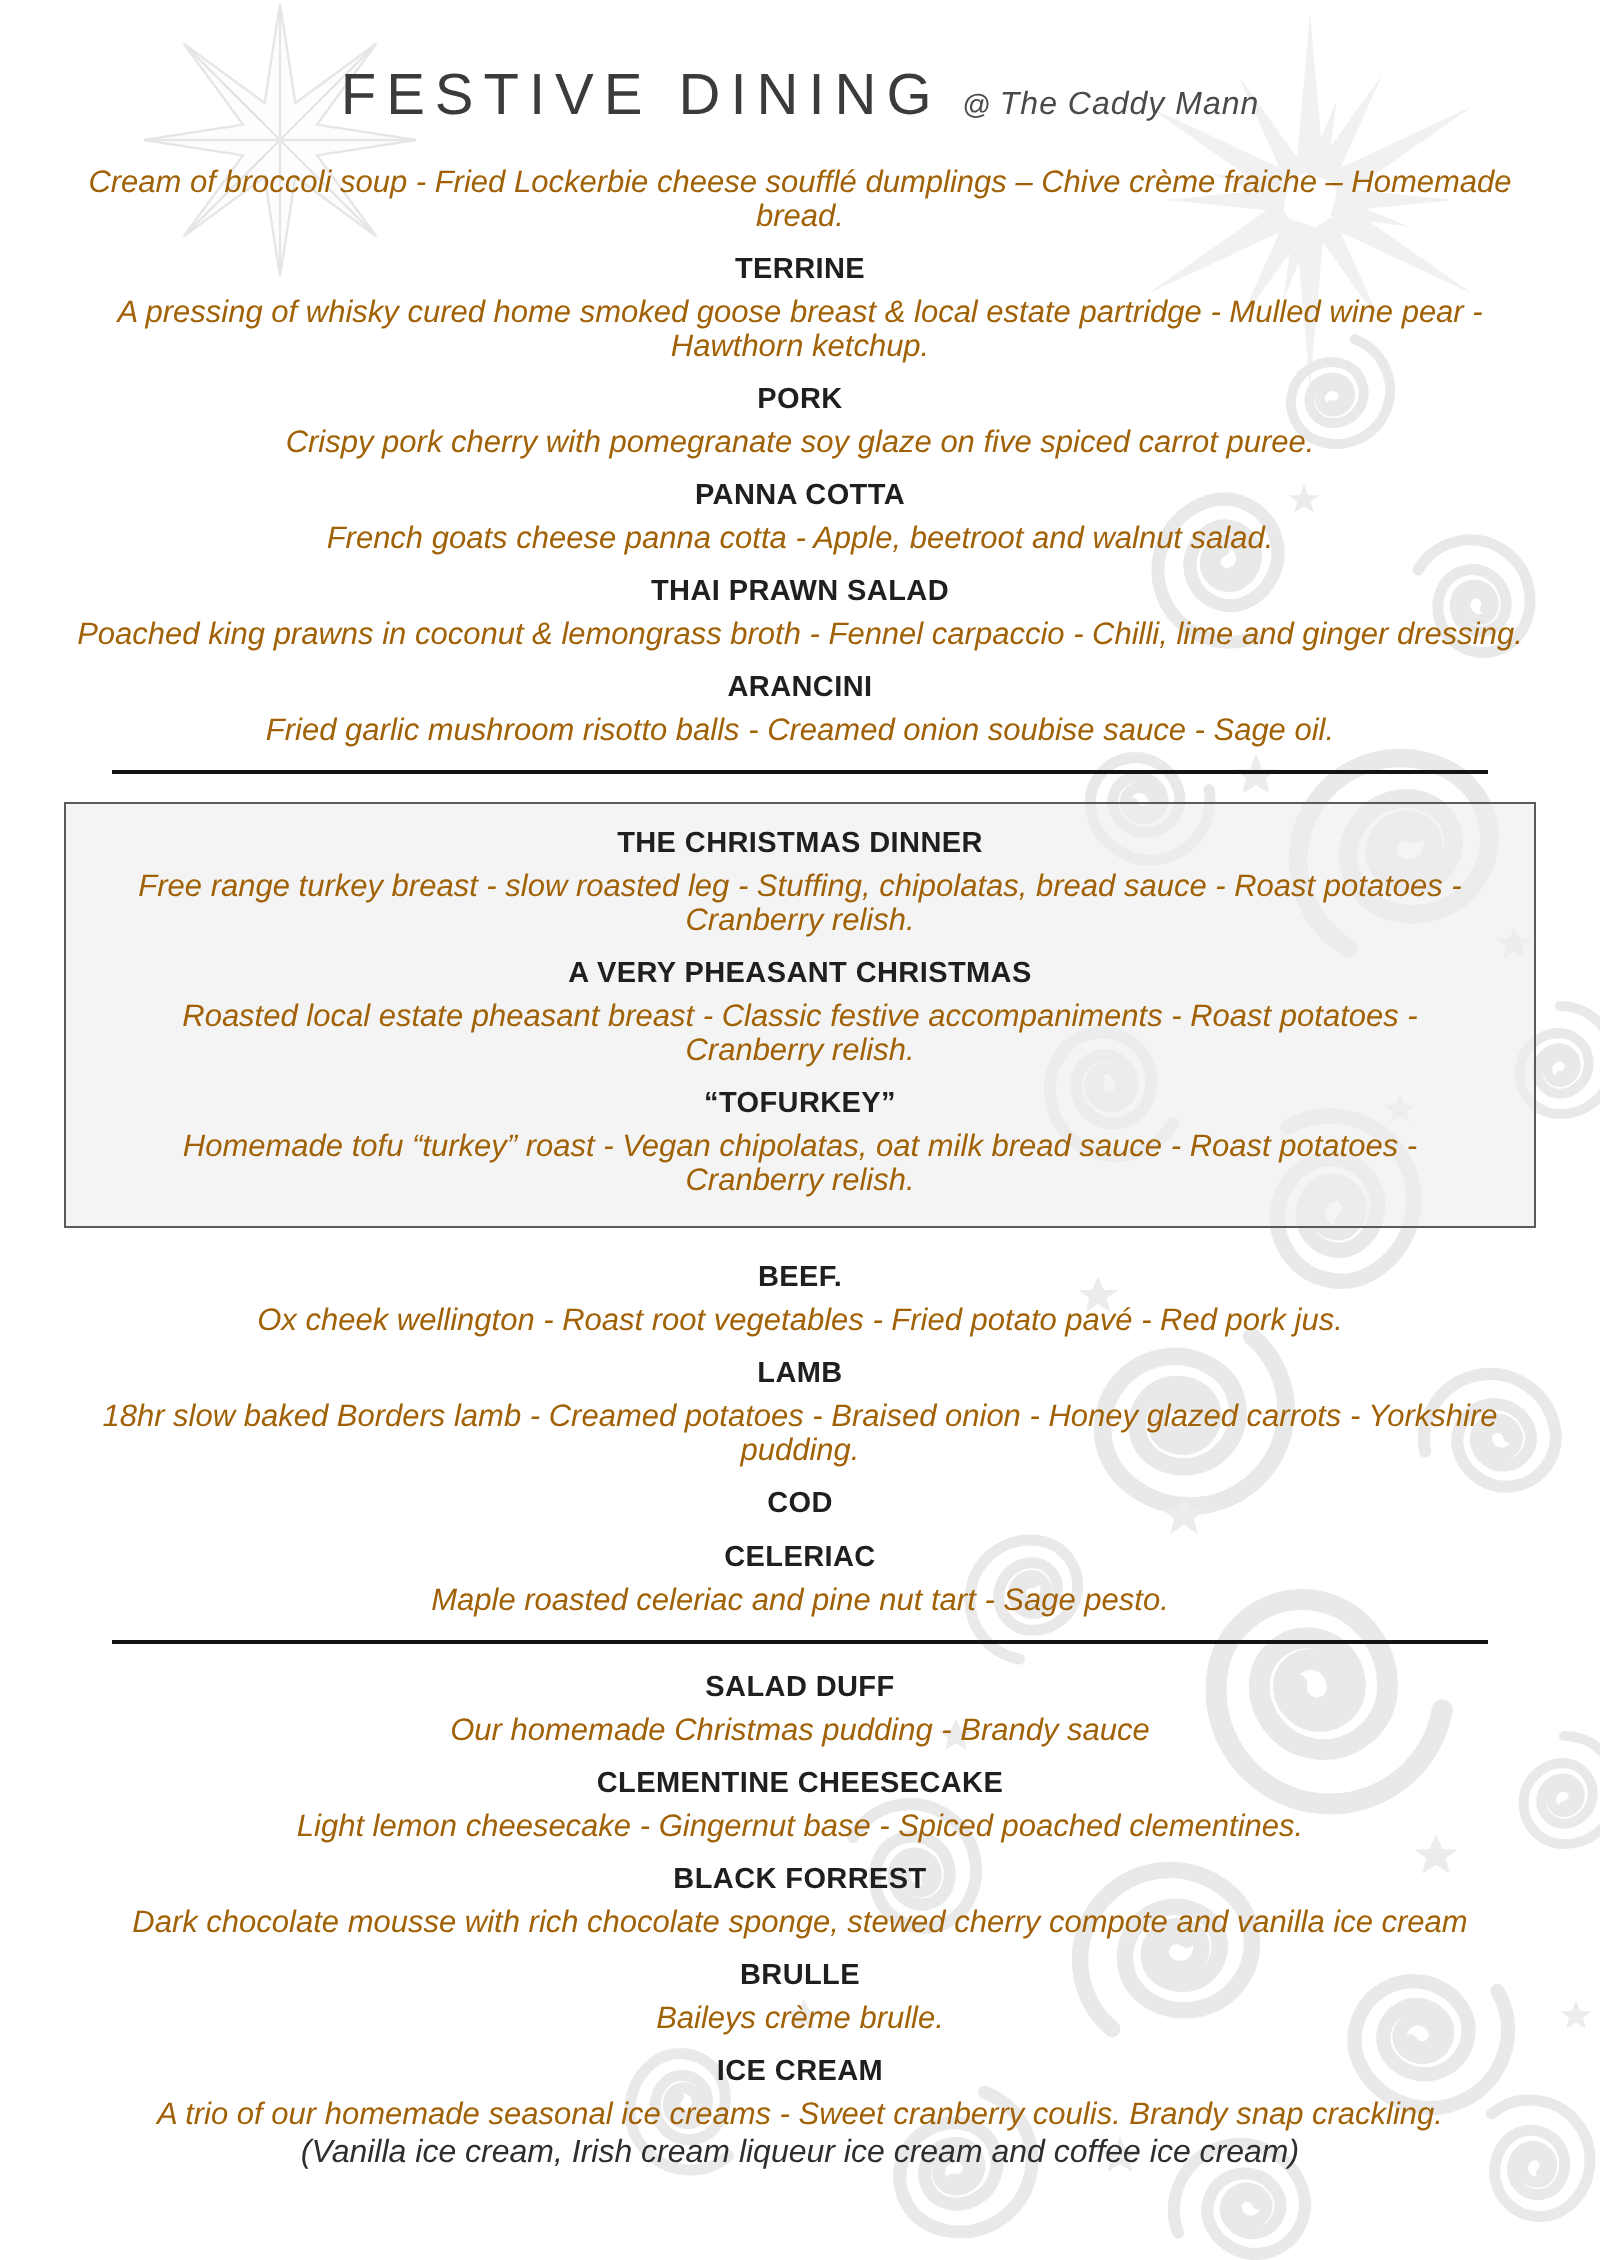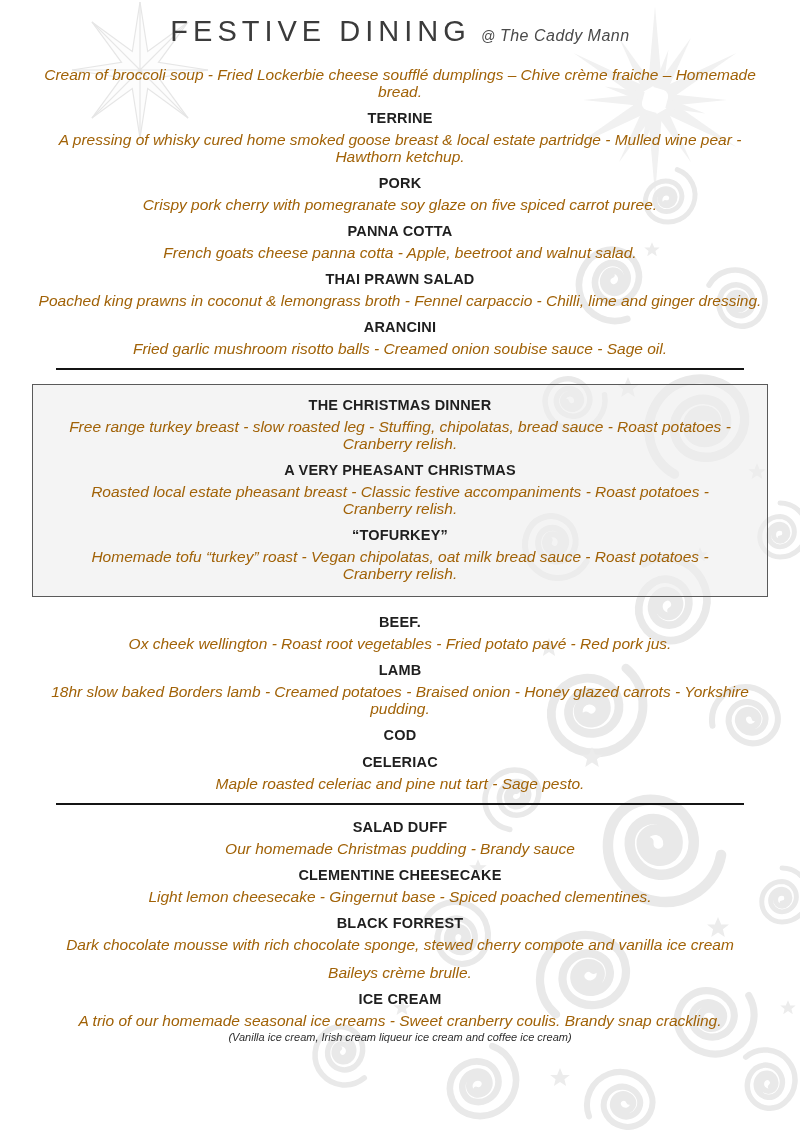--- a/index.html
+++ b/index.html
@@ -7,41 +7,41 @@
     width:800px; height:1130px;
     background:#ffffff;
     font-family:"Liberation Sans", sans-serif;
     color:#2e2e2e;
     position:relative;
     overflow:hidden;
   }
   .watermark { position:absolute; top:0; left:0; z-index:0; }
   .content { position:absolute; inset:0; z-index:1; text-align:center; }
 
-  .header { padding-top:15px; }
+  .header { padding-top:32px; }
   .menu-title {
     display:inline; font-size:29px; font-weight:400;
     letter-spacing:5px; color:#3b3b3b;
   }
   .venue-wrap { display:inline; font-size:16px; color:#4a4a4a; margin-left:6px; }
   .venue-at { font-style:normal; font-size:14px; }
   .venue-name { font-style:italic; letter-spacing:0.5px; }
 
   .section { margin-top:18px; }
   .menu-item { margin:0 30px 11px; }
   .dish-name {
     font-size:14.5px; font-weight:700; letter-spacing:0.2px;
     color:#1f1f1f; margin:0 0 4px; line-height:1.1;
   }
   .dish-desc {
     font-style:italic; font-size:15.5px; color:#a16207;
     margin:0; line-height:1.1;
   }
   .dish-note {
-    font-style:italic; font-size:11px; color:#2e2e2e;
+    font-style:italic; font-size:16px; color:#2e2e2e;
     margin:2px 0 0; line-height:1.15;
   }
 
   .divider {
     width:688px; margin:8px auto 14px;
     border:none; border-top:2px solid #141414; height:0;
   }
   .divider-2 { margin:5px auto 15px; }
 
   .festive-box {
@@ -223,20 +223,21 @@
 
       </div>
 
       <div class="menu-item">
         <h3 class="dish-name">BLACK FORREST</h3>
         <p class="dish-desc">Dark chocolate mousse with rich chocolate sponge, stewed cherry compote and vanilla ice cream</p>
 
       </div>
 
       <div class="menu-item">
+        <h3 class="dish-name">BRULLE</h3>
         <p class="dish-desc">Baileys crème brulle.</p>
 
       </div>
 
       <div class="menu-item">
         <h3 class="dish-name">ICE CREAM</h3>
         <p class="dish-desc">A trio of our homemade seasonal ice creams - Sweet cranberry coulis. Brandy snap crackling.</p>
         <p class="dish-note">(Vanilla ice cream, Irish cream liqueur ice cream and coffee ice cream)</p>
       </div>
     </div>

